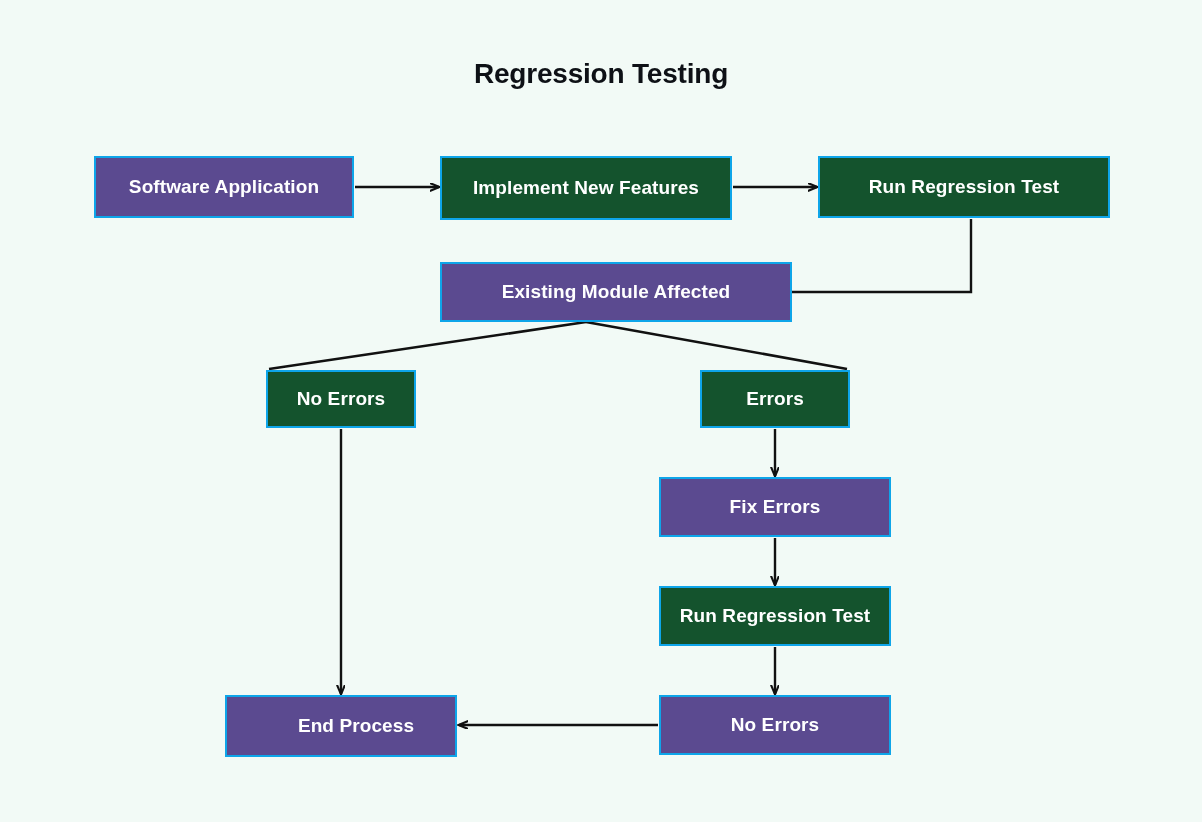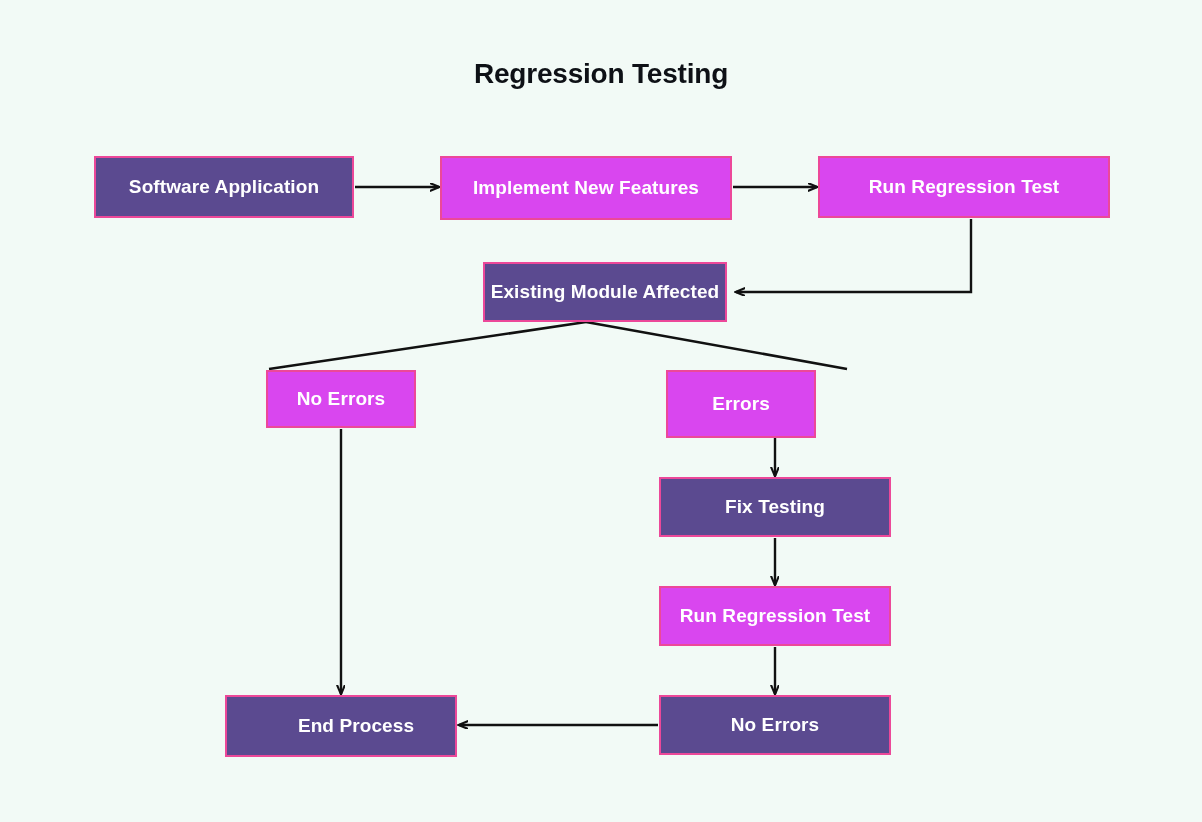--- a/index.html
+++ b/index.html
@@ -26,33 +26,33 @@
     width: 1202px;
     text-align: center;
     font-size: 28px;
     font-weight: bold;
     color: #0e1116;
     letter-spacing: -0.2px;
   }
   .node {
     position: absolute;
     box-sizing: border-box;
-    border: 2px solid #ec4899;
+    border: 2px solid #0ea5e9;
     display: flex;
     align-items: center;
     justify-content: center;
     color: #ffffff;
     font-size: 19px;
     font-weight: bold;
     letter-spacing: 0.1px;
     white-space: nowrap;
     padding: 0 10px;
   }
   .node.purple { background: #5b4a90; }
-  .node.green  { background: #d946ef; }
+  .node.green  { background: #14532d; }
 
   #edges {
     position: absolute;
     left: 0;
     top: 0;
     width: 1202px;
     height: 822px;
     pointer-events: none;
   }
 </style>
@@ -116,34 +116,34 @@
   </div>
 
   <div class="node green" style="left:440px; top:156px; width:292px; height:64px;">
     <span>Implement New Features</span>
   </div>
 
   <div class="node green" style="left:818px; top:156px; width:292px; height:62px;">
     <span>Run Regression Test</span>
   </div>
 
-  <div class="node purple" style="left:440px; top:262px; width:244px; height:60px;margin-left:43px;">
+  <div class="node purple" style="left:440px; top:262px; width:352px; height:60px;">
     <span>Existing Module Affected</span>
   </div>
 
   <div class="node green" style="left:266px; top:370px; width:150px; height:58px;">
     <span>No Errors</span>
   </div>
 
-  <div class="node green" style="left:666px; top:370px; width:150px; height:68px;">
+  <div class="node green" style="left:700px; top:370px; width:150px; height:58px;">
     <span>Errors</span>
   </div>
 
   <div class="node purple" style="left:659px; top:477px; width:232px; height:60px;">
-    <span>Fix Testing</span>
+    <span>Fix Errors</span>
   </div>
 
   <div class="node green" style="left:659px; top:586px; width:232px; height:60px;">
     <span>Run Regression Test</span>
   </div>
 
   <div class="node purple" style="left:659px; top:695px; width:232px; height:60px;">
     <span>No Errors</span>
   </div>
 

